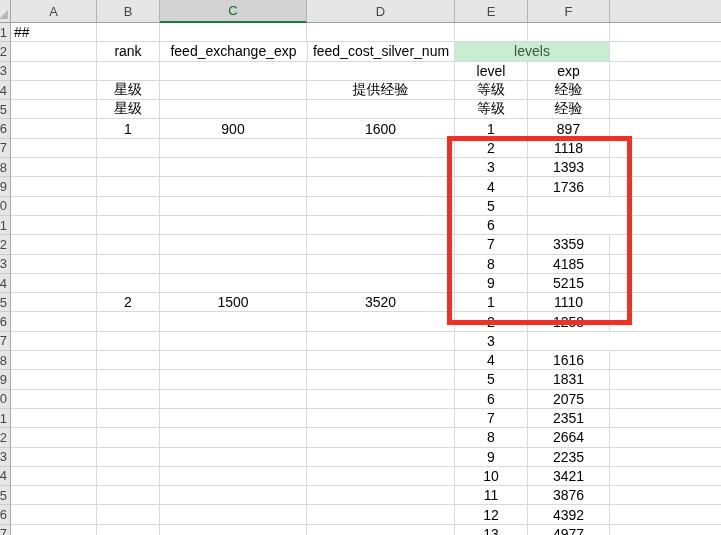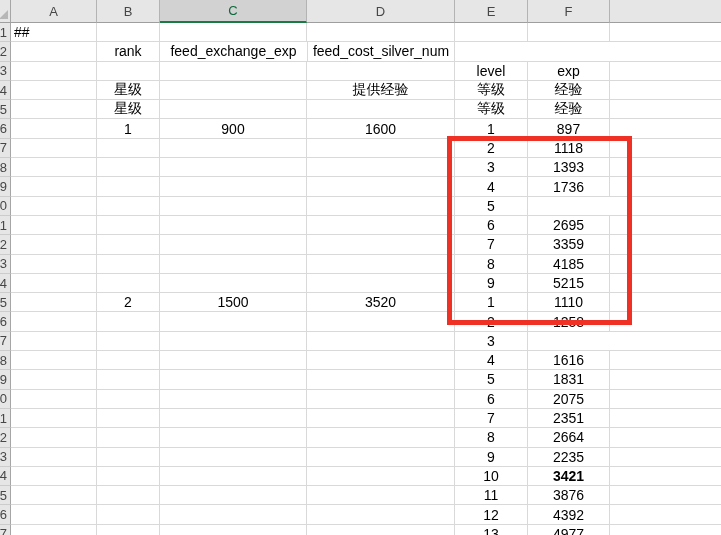--- a/index.html
+++ b/index.html
@@ -83,20 +83,21 @@
         <div class="cell" style="width: 73px;"></div>
         <div class="cell" style="width: 82px;"></div>
         <div class="cell fill"></div>
       </div>
       <div class="row">
         <div class="row-h">2</div>
         <div class="cell" style="width: 86px;"></div>
         <div class="cell" style="width: 63px;">rank</div>
         <div class="cell" style="width: 148px;">feed_exchange_exp</div>
         <div class="cell" style="width: 147px;">feed_cost_silver_num</div>
+        <div class="cell green" style="width: 155px;">levels</div>
         <div class="cell fill"></div>
       </div>
       <div class="row">
         <div class="row-h">3</div>
         <div class="cell" style="width: 86px;"></div>
         <div class="cell" style="width: 63px;"></div>
         <div class="cell" style="width: 147px;"></div>
         <div class="cell" style="width: 148px;"></div>
         <div class="cell" style="width: 73px;">level</div>
         <div class="cell" style="width: 82px;">exp</div>
@@ -171,21 +172,20 @@
         <div class="cell" style="width: 73px;">5</div>
         <div class="cell fill"></div>
       </div>
       <div class="row">
         <div class="row-h">11</div>
         <div class="cell" style="width: 86px;"></div>
         <div class="cell" style="width: 63px;"></div>
         <div class="cell" style="width: 147px;"></div>
         <div class="cell" style="width: 148px;"></div>
         <div class="cell" style="width: 73px;">6</div>
-        <div class="cell" style="width: 82px;">2695</div>
         <div class="cell fill"></div>
       </div>
       <div class="row">
         <div class="row-h">12</div>
         <div class="cell" style="width: 86px;"></div>
         <div class="cell" style="width: 63px;"></div>
         <div class="cell" style="width: 147px;"></div>
         <div class="cell" style="width: 148px;"></div>
         <div class="cell" style="width: 73px;">7</div>
         <div class="cell" style="width: 82px;">3359</div>
@@ -300,21 +300,21 @@
         <div class="cell" style="width: 82px;">2235</div>
         <div class="cell fill"></div>
       </div>
       <div class="row">
         <div class="row-h">24</div>
         <div class="cell" style="width: 86px;"></div>
         <div class="cell" style="width: 63px;"></div>
         <div class="cell" style="width: 147px;"></div>
         <div class="cell" style="width: 148px;"></div>
         <div class="cell" style="width: 73px;">10</div>
-        <div class="cell" style="width: 82px; font-weight: bold;">3421</div>
+        <div class="cell" style="width: 82px;">3421</div>
         <div class="cell fill"></div>
       </div>
       <div class="row">
         <div class="row-h">25</div>
         <div class="cell" style="width: 86px;"></div>
         <div class="cell" style="width: 63px;"></div>
         <div class="cell" style="width: 147px;"></div>
         <div class="cell" style="width: 148px;"></div>
         <div class="cell" style="width: 73px;">11</div>
         <div class="cell" style="width: 82px;">3876</div>

